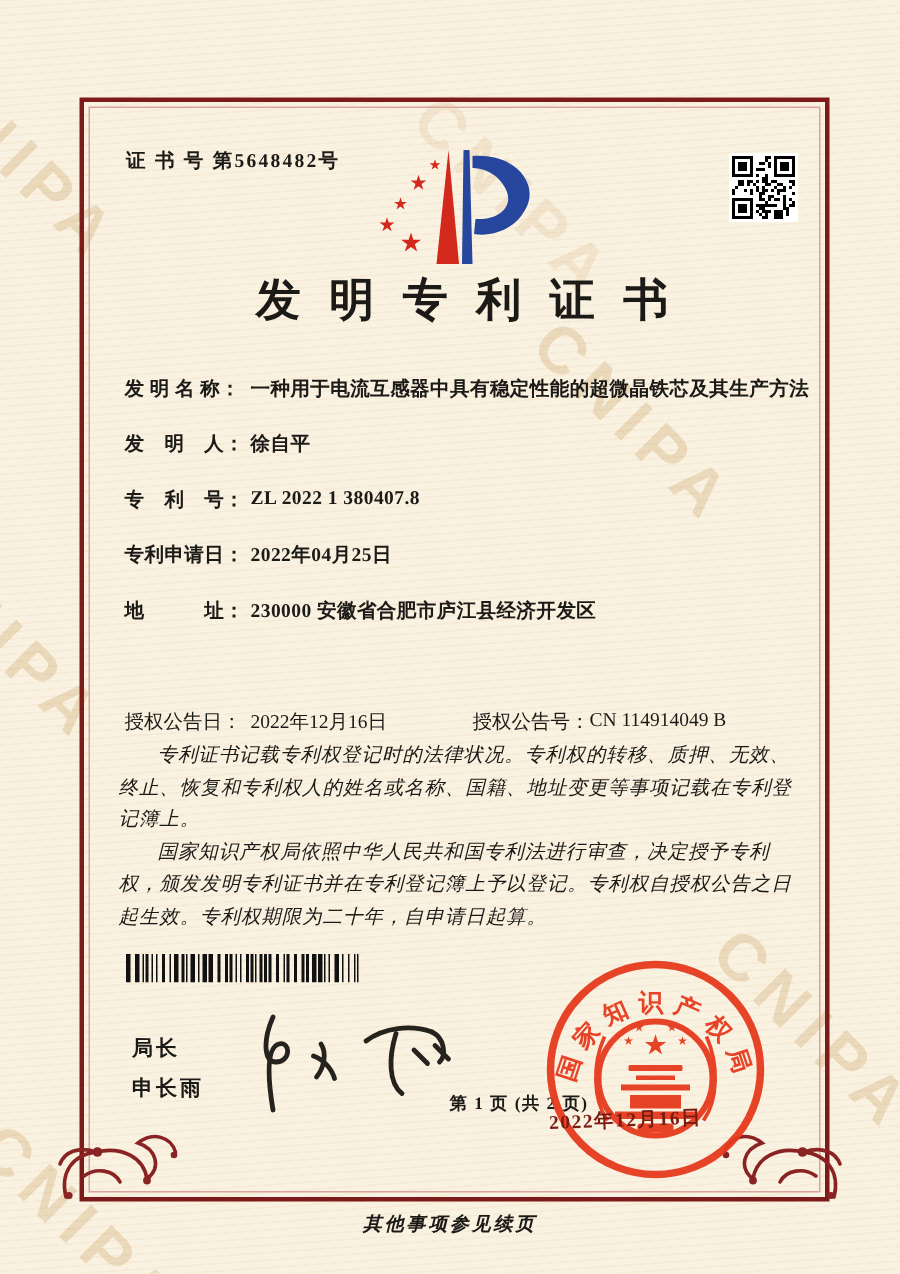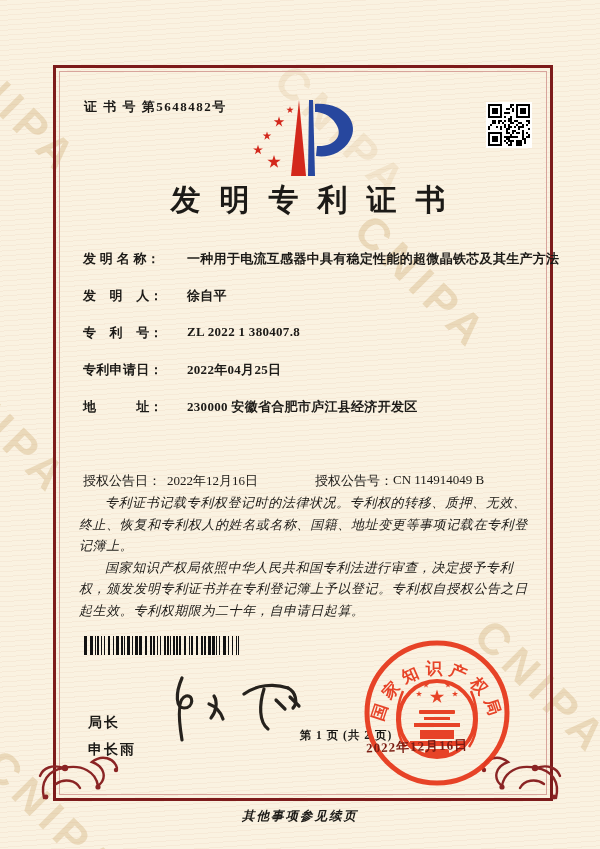--- a/index.html
+++ b/index.html
@@ -25,31 +25,31 @@
   .frame{position:absolute;left:53px;top:65px;width:494px;height:730px;
          border:3px solid var(--frame);z-index:2;}
   .frame::after{content:"";position:absolute;inset:3px;border:1px solid var(--frame-inner);}
   .abs{position:absolute;z-index:3;}
   .cert-no{left:84px;top:98px;font-size:13px;font-weight:bold;letter-spacing:1.5px;}
   .logo{left:236px;top:94px;width:132px;height:90px;}
   .qr{left:486px;top:102px;width:46px;height:46px;}
   .title{left:53px;top:180px;width:494px;text-align:center;font-size:30px;
          font-weight:bold;letter-spacing:19px;padding-left:35px;box-sizing:border-box;}
   .fields{left:83px;top:250px;width:445px;}
-  .field-row{height:37px;display:flex;font-size:13px;font-weight:bold;letter-spacing:0.3px;gap:20px;}
+  .field-row{height:37px;display:flex;font-size:13px;font-weight:bold;letter-spacing:0.3px;}
   .field-label{width:84px;white-space:pre;flex:none;}
   .field-value{flex:1;white-space:nowrap;}
   .grant-row{left:83px;top:472px;width:445px;display:flex;font-size:13px;font-weight:normal;}
   .grant-pair{display:flex;}
   .grant-pair.first{width:232px;flex:none;}
   .body-text{left:79px;top:492px;width:452px;}
   .body-text p{margin:0;text-indent:2em;font-size:13px;line-height:21.5px;
                font-style:italic;letter-spacing:0.6px;}
   .barcode{left:84px;top:636px;width:158px;height:19px;}
-  .signatory{left:88px;top:690px;font-size:14px;font-weight:bold;margin-top:24px;}
+  .signatory{left:88px;top:690px;font-size:14px;font-weight:bold;}
   .signatory div{margin-bottom:9px;letter-spacing:2px;}
   .signature{left:148px;top:666px;width:180px;height:84px;}
   .seal{left:359px;top:637px;width:156px;height:156px;z-index:4;opacity:0.95;}
   .seal-date{left:366px;top:737px;width:150px;z-index:5;font-size:13px;font-weight:bold;
              color:var(--seal-date);letter-spacing:1px;transform:rotate(-2deg);white-space:nowrap;}
   .page-info{left:53px;top:728px;width:586px;text-align:center;font-size:11.5px;
              font-weight:bold;letter-spacing:1px;}
   .cont-note{left:0;top:808px;width:600px;text-align:center;font-size:12.5px;
              font-weight:bold;font-style:italic;letter-spacing:2px;}
   .flourish{z-index:4;}

